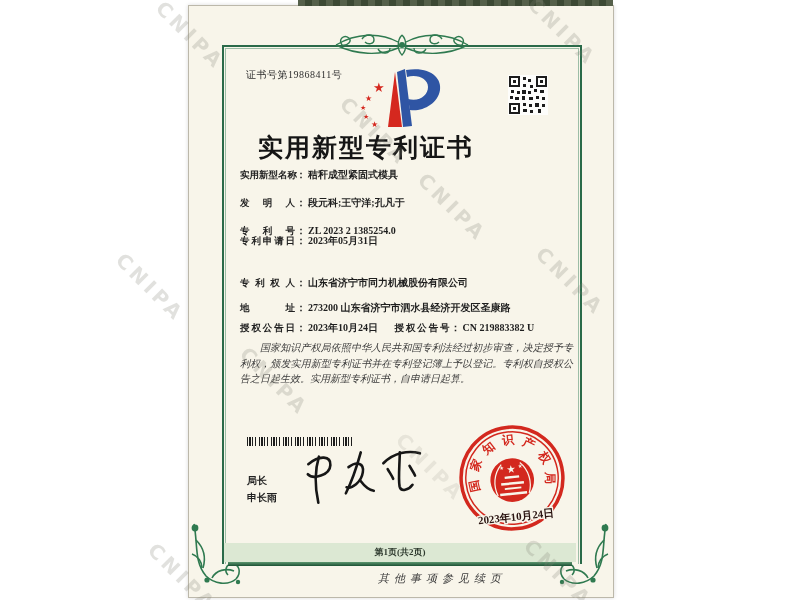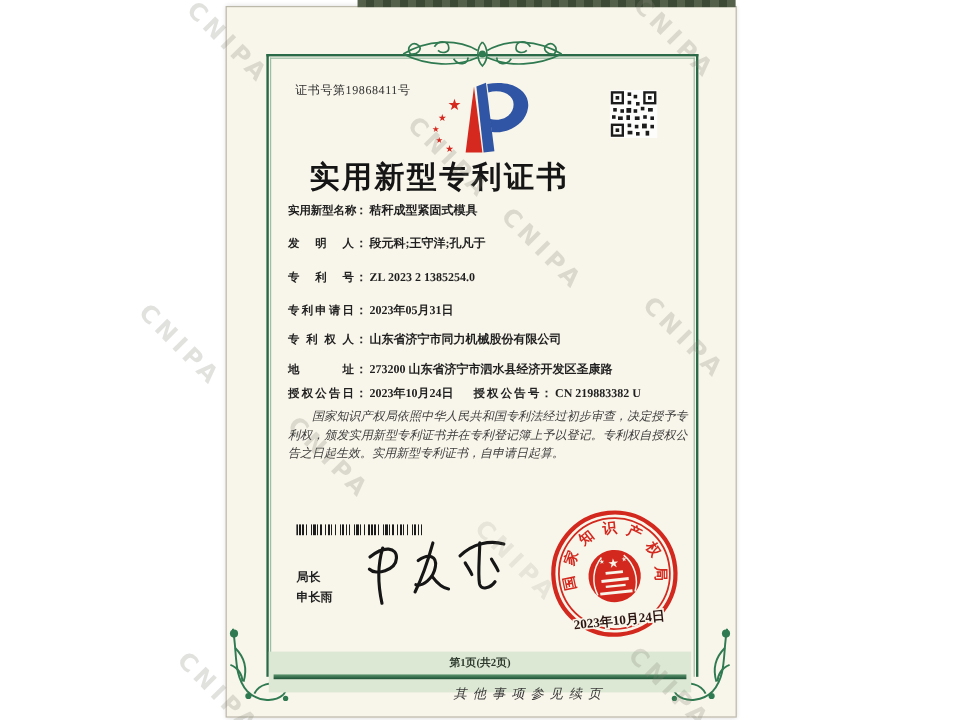--- a/index.html
+++ b/index.html
@@ -11,21 +11,21 @@
     border:1px solid #bcb8aa;box-shadow:0 0 4px rgba(0,0,0,.15);}
   .topcut{position:absolute;left:298px;top:0;width:315px;height:6px;
     background:repeating-linear-gradient(90deg,#55604a 0 7px,#3c4934 7px 14px);z-index:4;}
 
   
   .frame{position:absolute;left:222px;top:45px;width:356px;height:517px;
     border-left:2px solid #2a6a49;border-right:2px solid #2a6a49;border-top:2px solid #2a6a49;z-index:1;}
   .frame::after{content:"";position:absolute;left:1px;right:1px;top:1px;bottom:0;
     border-left:1px solid #9cbda6;border-right:1px solid #9cbda6;border-top:1px solid #9cbda6;}
 
-  .band{position:absolute;left:224px;top:543px;width:352px;height:34px;background:#dce8d3;z-index:2;
+  .band{position:absolute;left:224px;top:543px;width:352px;height:19px;background:#dce8d3;z-index:2;
     text-align:center;line-height:19px;font-size:9px;font-weight:bold;color:#2e3a2e;}
   .rule{position:absolute;left:228px;top:562px;width:344px;height:4px;
     background:linear-gradient(180deg,#5d966f,#1c5134);z-index:2;}
   .footnote{position:absolute;left:188px;top:571px;width:508px;text-align:center;z-index:2;
     font-size:11px;font-style:italic;letter-spacing:5px;color:#3c3c3c;}
 
   .certno{position:absolute;left:246px;top:68px;font-size:10px;letter-spacing:.5px;color:#2f2f2f;z-index:3;}
   .title{position:absolute;left:188px;top:131px;width:356px;text-align:center;z-index:3;
     font-size:25px;font-weight:bold;letter-spacing:2px;color:#151515;}
 
@@ -191,21 +191,21 @@
 
   <div class="frow" style="top:168px">
     <span class="flabel">实用新型名称</span><span class="fcolon">：</span><span class="fval">秸秆成型紧固式模具</span>
   </div>
   <div class="frow" style="top:196px">
     <span class="flabel">发明人</span><span class="fcolon">：</span><span class="fval">段元科;王守洋;孔凡于</span>
   </div>
   <div class="frow" style="top:224px">
     <span class="flabel">专利号</span><span class="fcolon">：</span><span class="fval">ZL 2023 2 1385254.0</span>
   </div>
-  <div class="frow" style="top:252px">
+  <div class="frow" style="top:234px">
     <span class="flabel">专利申请日</span><span class="fcolon">：</span><span class="fval">2023年05月31日</span>
   </div>
   <div class="frow" style="top:276px">
     <span class="flabel">专利权人</span><span class="fcolon">：</span><span class="fval">山东省济宁市同力机械股份有限公司</span>
   </div>
   <div class="frow" style="top:301px">
     <span class="flabel">地址</span><span class="fcolon">：</span><span class="fval">273200 山东省济宁市泗水县经济开发区圣康路</span>
   </div>
   <div class="frow" style="top:321px">
     <span class="flabel">授权公告日</span><span class="fcolon">：</span><span class="fval">2023年10月24日</span>

